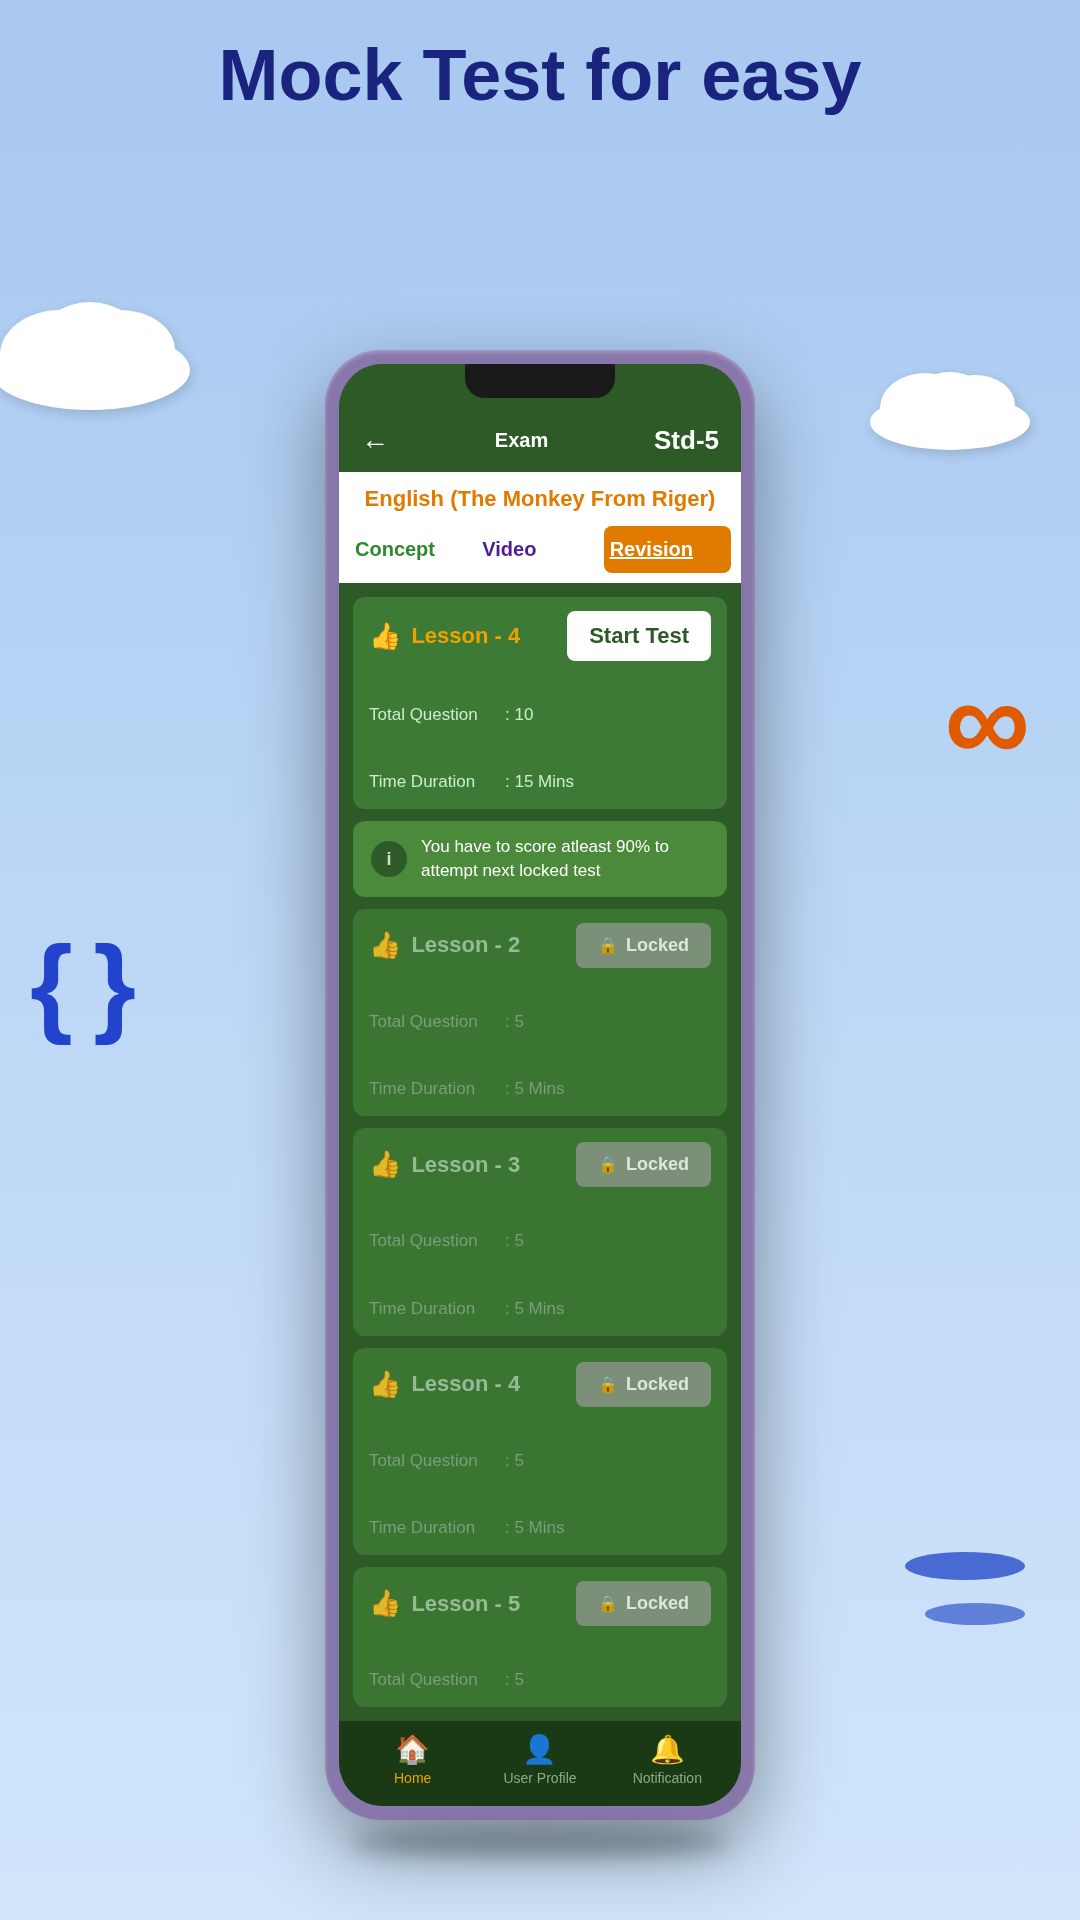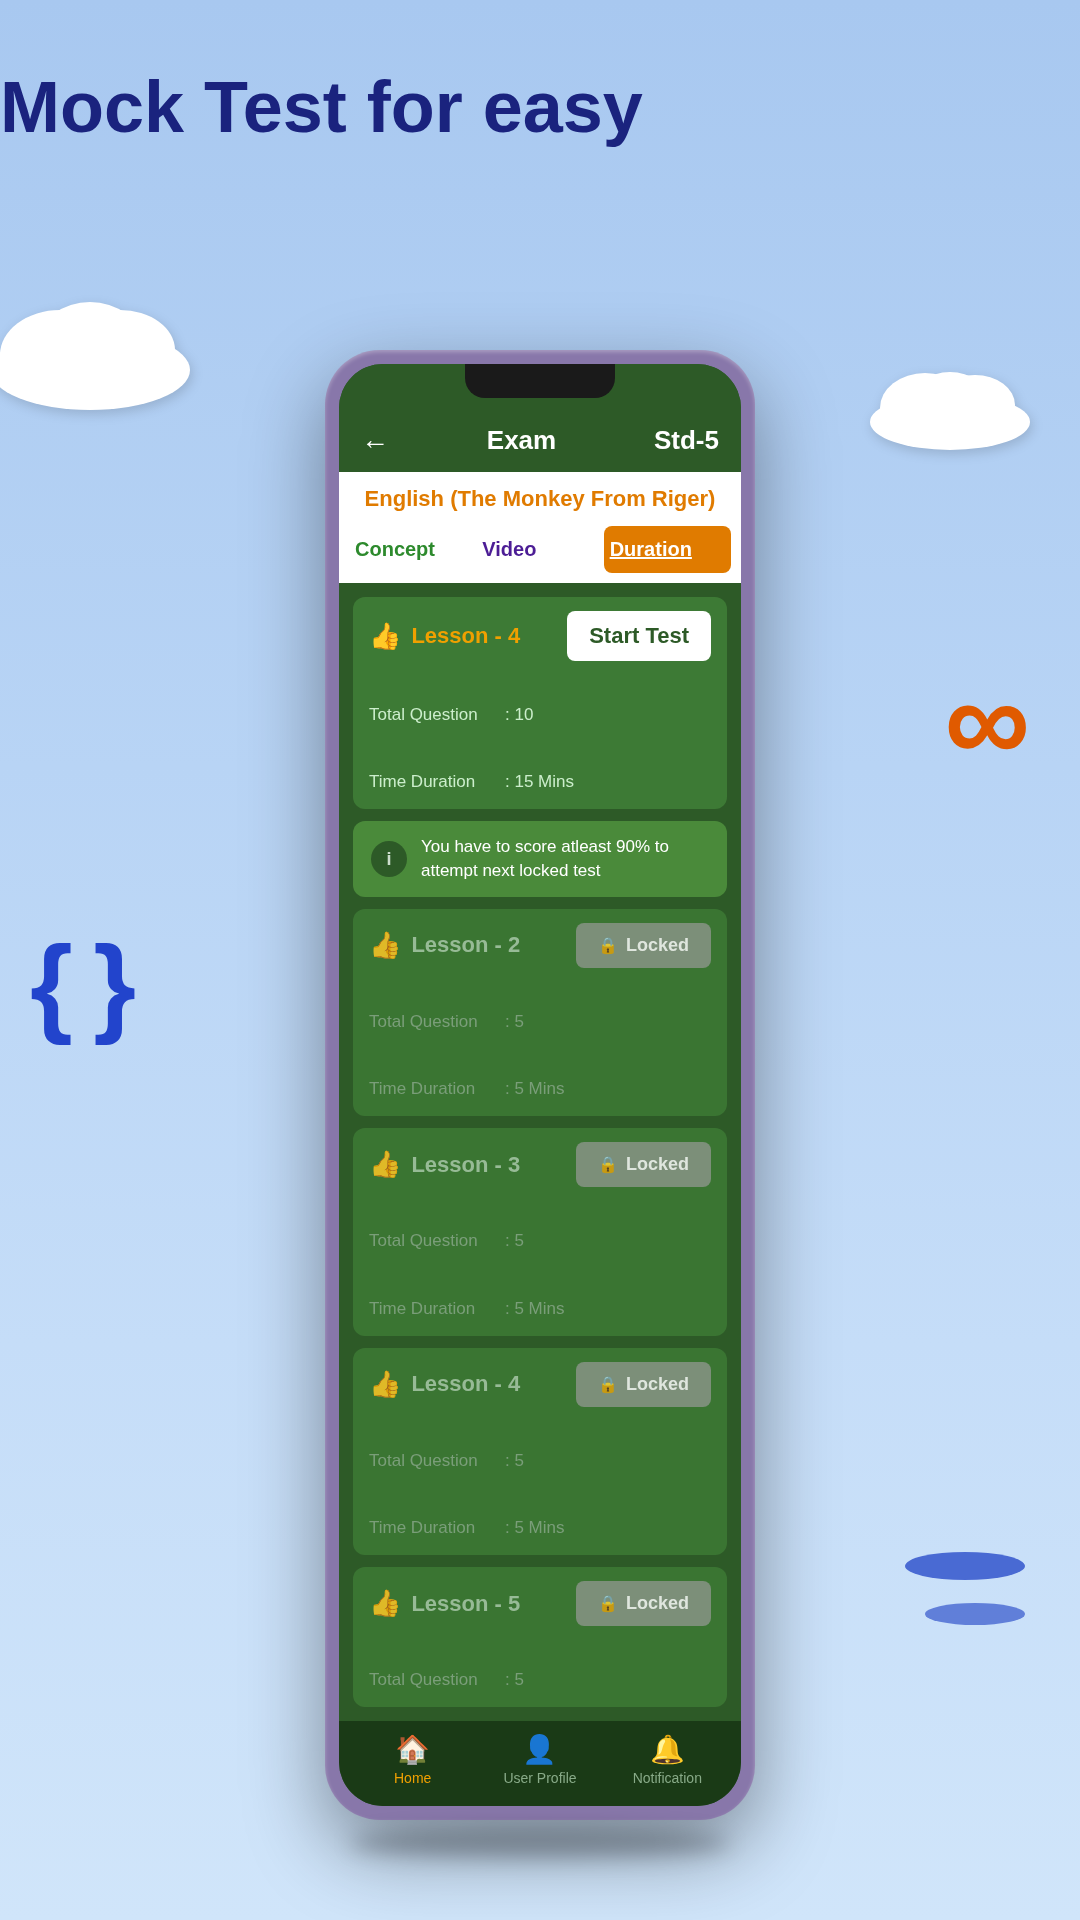--- a/index.html
+++ b/index.html
@@ -73,22 +73,22 @@
       right: 55px;
       width: 100px;
       height: 22px;
       background: #3355cc;
       border-radius: 50%;
       opacity: 0.7;
     }
 
     
     .headline {
-      text-align: left;
-      padding-top: 68px;
+      text-align: center;
+      padding-top: 36px;
       position: relative;
       z-index: 10;
     }
     .headline-main {
       font-size: 72px;
       font-weight: 900;
       color: #1a237e;
       line-height: 1.1;
     }
     .headline-sub {
@@ -156,21 +156,21 @@
       align-items: center;
       justify-content: space-between;
       padding: 10px 22px 16px;
     }
     .header-back {
       font-size: 28px;
       color: white;
       cursor: pointer;
     }
     .header-title {
-      font-size: 26px;
+      font-size: 20px;
       font-weight: 700;
       color: white;
     }
     .header-std {
       font-size: 26px;
       font-weight: 700;
       color: white;
     }
 
     
@@ -405,21 +405,21 @@
         <div class="header-back">←</div>
         <div class="header-title">Exam</div>
         <div class="header-std">Std-5</div>
       </div>
 
       <div class="subject-title">English (The Monkey From Riger)</div>
 
       <div class="tabs-container">
         <div class="tab tab-concept">Concept</div>
         <div class="tab tab-video">Video</div>
-        <div class="tab tab-revision">Duration</div>
+        <div class="tab tab-revision">Revision</div>
       </div>
 
       <div class="content-area">
 
         <div class="lesson-card lesson-card-active">
           <div class="lesson-header">
             <div class="lesson-title-row">
               <span class="thumb-icon thumb-icon-active">👍</span>
               <span class="lesson-title lesson-title-active">Lesson - 4</span>
             </div>

